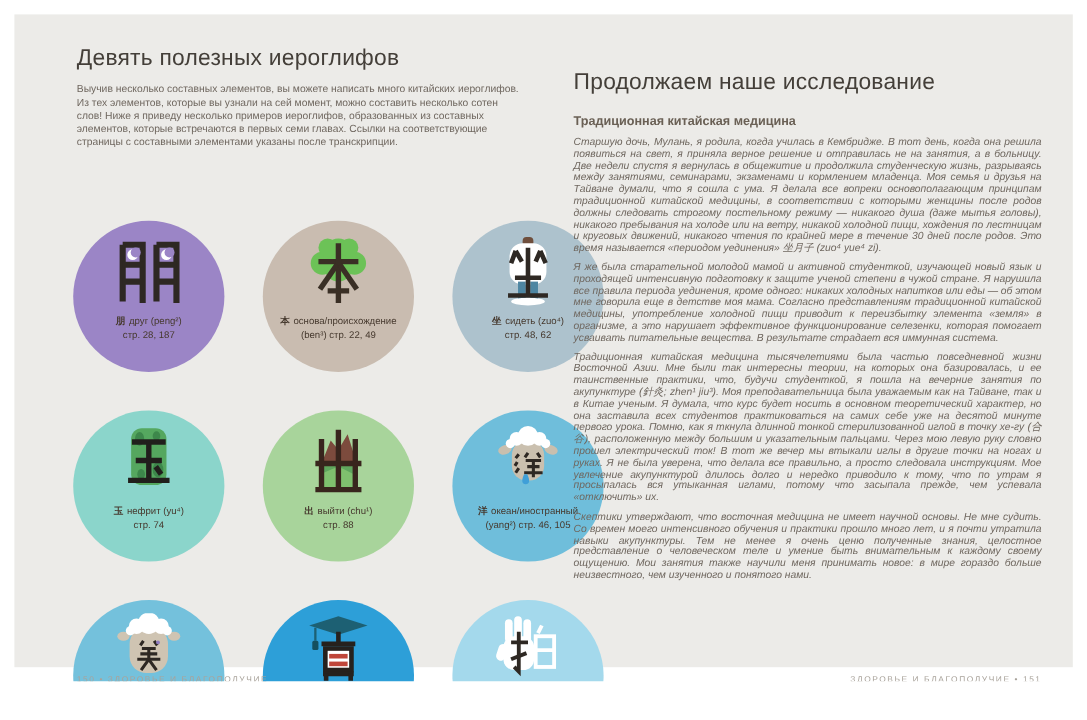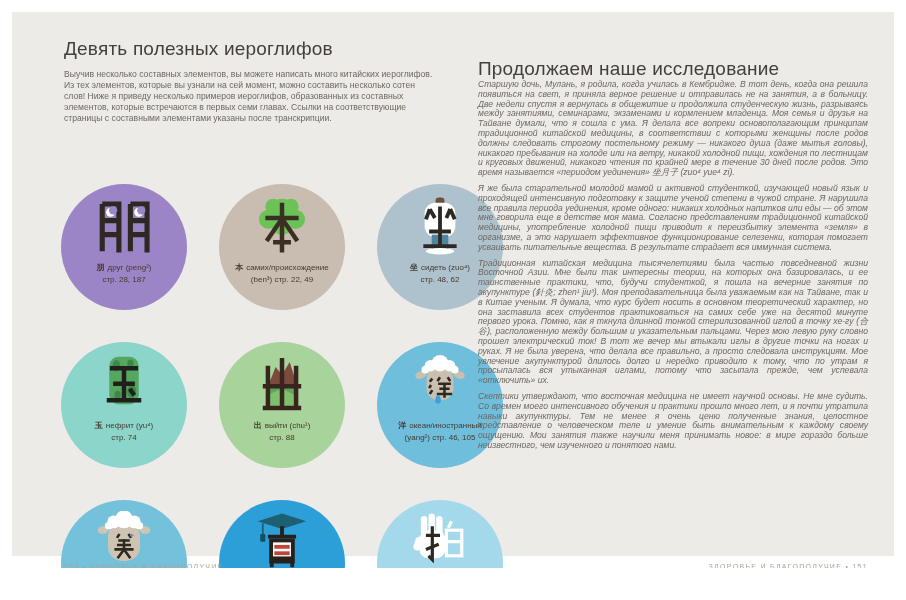--- a/index.html
+++ b/index.html
@@ -77,21 +77,21 @@
               </g>
               <g stroke="#3a2f25" stroke-width="7" fill="none">
                 <path d="M24 36 H76"></path>
                   <path d="M50 12 V90"></path>
                   <path d="M48 40 L26 72"></path>
                   <path d="M52 40 L74 72"></path>
                   <path d="M36 74 H64"></path>
               </g>
             </svg>
           </div>
-          <div class="cap"><span class="hz">本</span><span class="lbl">самих/происхождение</span></div>
+          <div class="cap"><span class="hz">本</span><span class="lbl">основа/происхождение</span></div>
           <div class="cap2">(ben³) стр. 22, 49</div>
         </div>
 
         <div class="circle" style="background-color: rgb(173, 194, 205);">
           <div class="illus">
             <svg viewBox="0 0 100 100">
               <rect x="43" y="4" width="14" height="12" rx="5" fill="#6f4f3d"></rect>
               <rect x="26" y="12" width="48" height="54" rx="17" fill="#ffffff"></rect>
               <rect x="37" y="62" width="10" height="24" fill="#4e86a2"></rect>
               <rect x="53" y="62" width="10" height="24" fill="#4e86a2"></rect>
@@ -250,20 +250,21 @@
           </div>
           <div class="cap"><span class="hz">拍</span><span class="lbl">погладить/взять (pai¹)</span></div>
           <div class="cap2">стр. 28, 146</div>
         </div>
 
       </div>
     </section>
 
     <section class="page-right">
       <h1 class="page-title">Продолжаем наше исследование</h1>
+      <h2 class="subtitle">Традиционная китайская медицина</h2>
       <p class="body-p">Старшую дочь, Мулань, я родила, когда училась в Кембридже. В тот день, когда она решила появиться на свет, я приняла верное решение и отправилась не на занятия, а в больницу. Две недели спустя я вернулась в общежитие и продолжила студенческую жизнь, разрываясь между занятиями, семинарами, экзаменами и кормлением младенца. Моя семья и друзья на Тайване думали, что я сошла с ума. Я делала все вопреки основополагающим принципам традиционной китайской медицины, в соответствии с которыми женщины после родов должны следовать строгому постельному режиму — никакого душа (даже мытья головы), никакого пребывания на холоде или на ветру, никакой холодной пищи, хождения по лестницам и круговых движений, никакого чтения по крайней мере в течение 30 дней после родов. Это время называется «периодом уединения» 坐月子 (zuo⁴ yue⁴ zi).</p>
       <p class="body-p">Я же была старательной молодой мамой и активной студенткой, изучающей новый язык и проходящей интенсивную подготовку к защите ученой степени в чужой стране. Я нарушила все правила периода уединения, кроме одного: никаких холодных напитков или еды — об этом мне говорила еще в детстве моя мама. Согласно представлениям традиционной китайской медицины, употребление холодной пищи приводит к переизбытку элемента «земля» в организме, а это нарушает эффективное функционирование селезенки, которая помогает усваивать питательные вещества. В результате страдает вся иммунная система.</p>
       <p class="body-p">Традиционная китайская медицина тысячелетиями была частью повседневной жизни Восточной Азии. Мне были так интересны теории, на которых она базировалась, и ее таинственные практики, что, будучи студенткой, я пошла на вечерние занятия по акупунктуре (針灸; zhen¹ jiu³). Моя преподавательница была уважаемым как на Тайване, так и в Китае ученым. Я думала, что курс будет носить в основном теоретический характер, но она заставила всех студентов практиковаться на самих себе уже на десятой минуте первого урока. Помню, как я ткнула длинной тонкой стерилизованной иглой в точку хе-гу (合谷), расположенную между большим и указательным пальцами. Через мою левую руку словно прошел электрический ток! В тот же вечер мы втыкали иглы в другие точки на ногах и руках. Я не была уверена, что делала все правильно, а просто следовала инструкциям. Мое увлечение акупунктурой длилось долго и нередко приводило к тому, что по утрам я просыпалась вся утыканная иглами, потому что засыпала прежде, чем успевала «отключить» их.</p>
       <p class="body-p">Скептики утверждают, что восточная медицина не имеет научной основы. Не мне судить. Со времен моего интенсивного обучения и практики прошло много лет, и я почти утратила навыки акупунктуры. Тем не менее я очень ценю полученные знания, целостное представление о человеческом теле и умение быть внимательным к каждому своему ощущению. Мои занятия также научили меня принимать новое: в мире гораздо больше неизвестного, чем изученного и понятого нами.</p>
     </section>
 
     <div class="footer footer-left">150  •  ЗДОРОВЬЕ И БЛАГОПОЛУЧИЕ</div>
     <div class="footer footer-right">ЗДОРОВЬЕ И БЛАГОПОЛУЧИЕ  •  151</div>
 
   </div>

